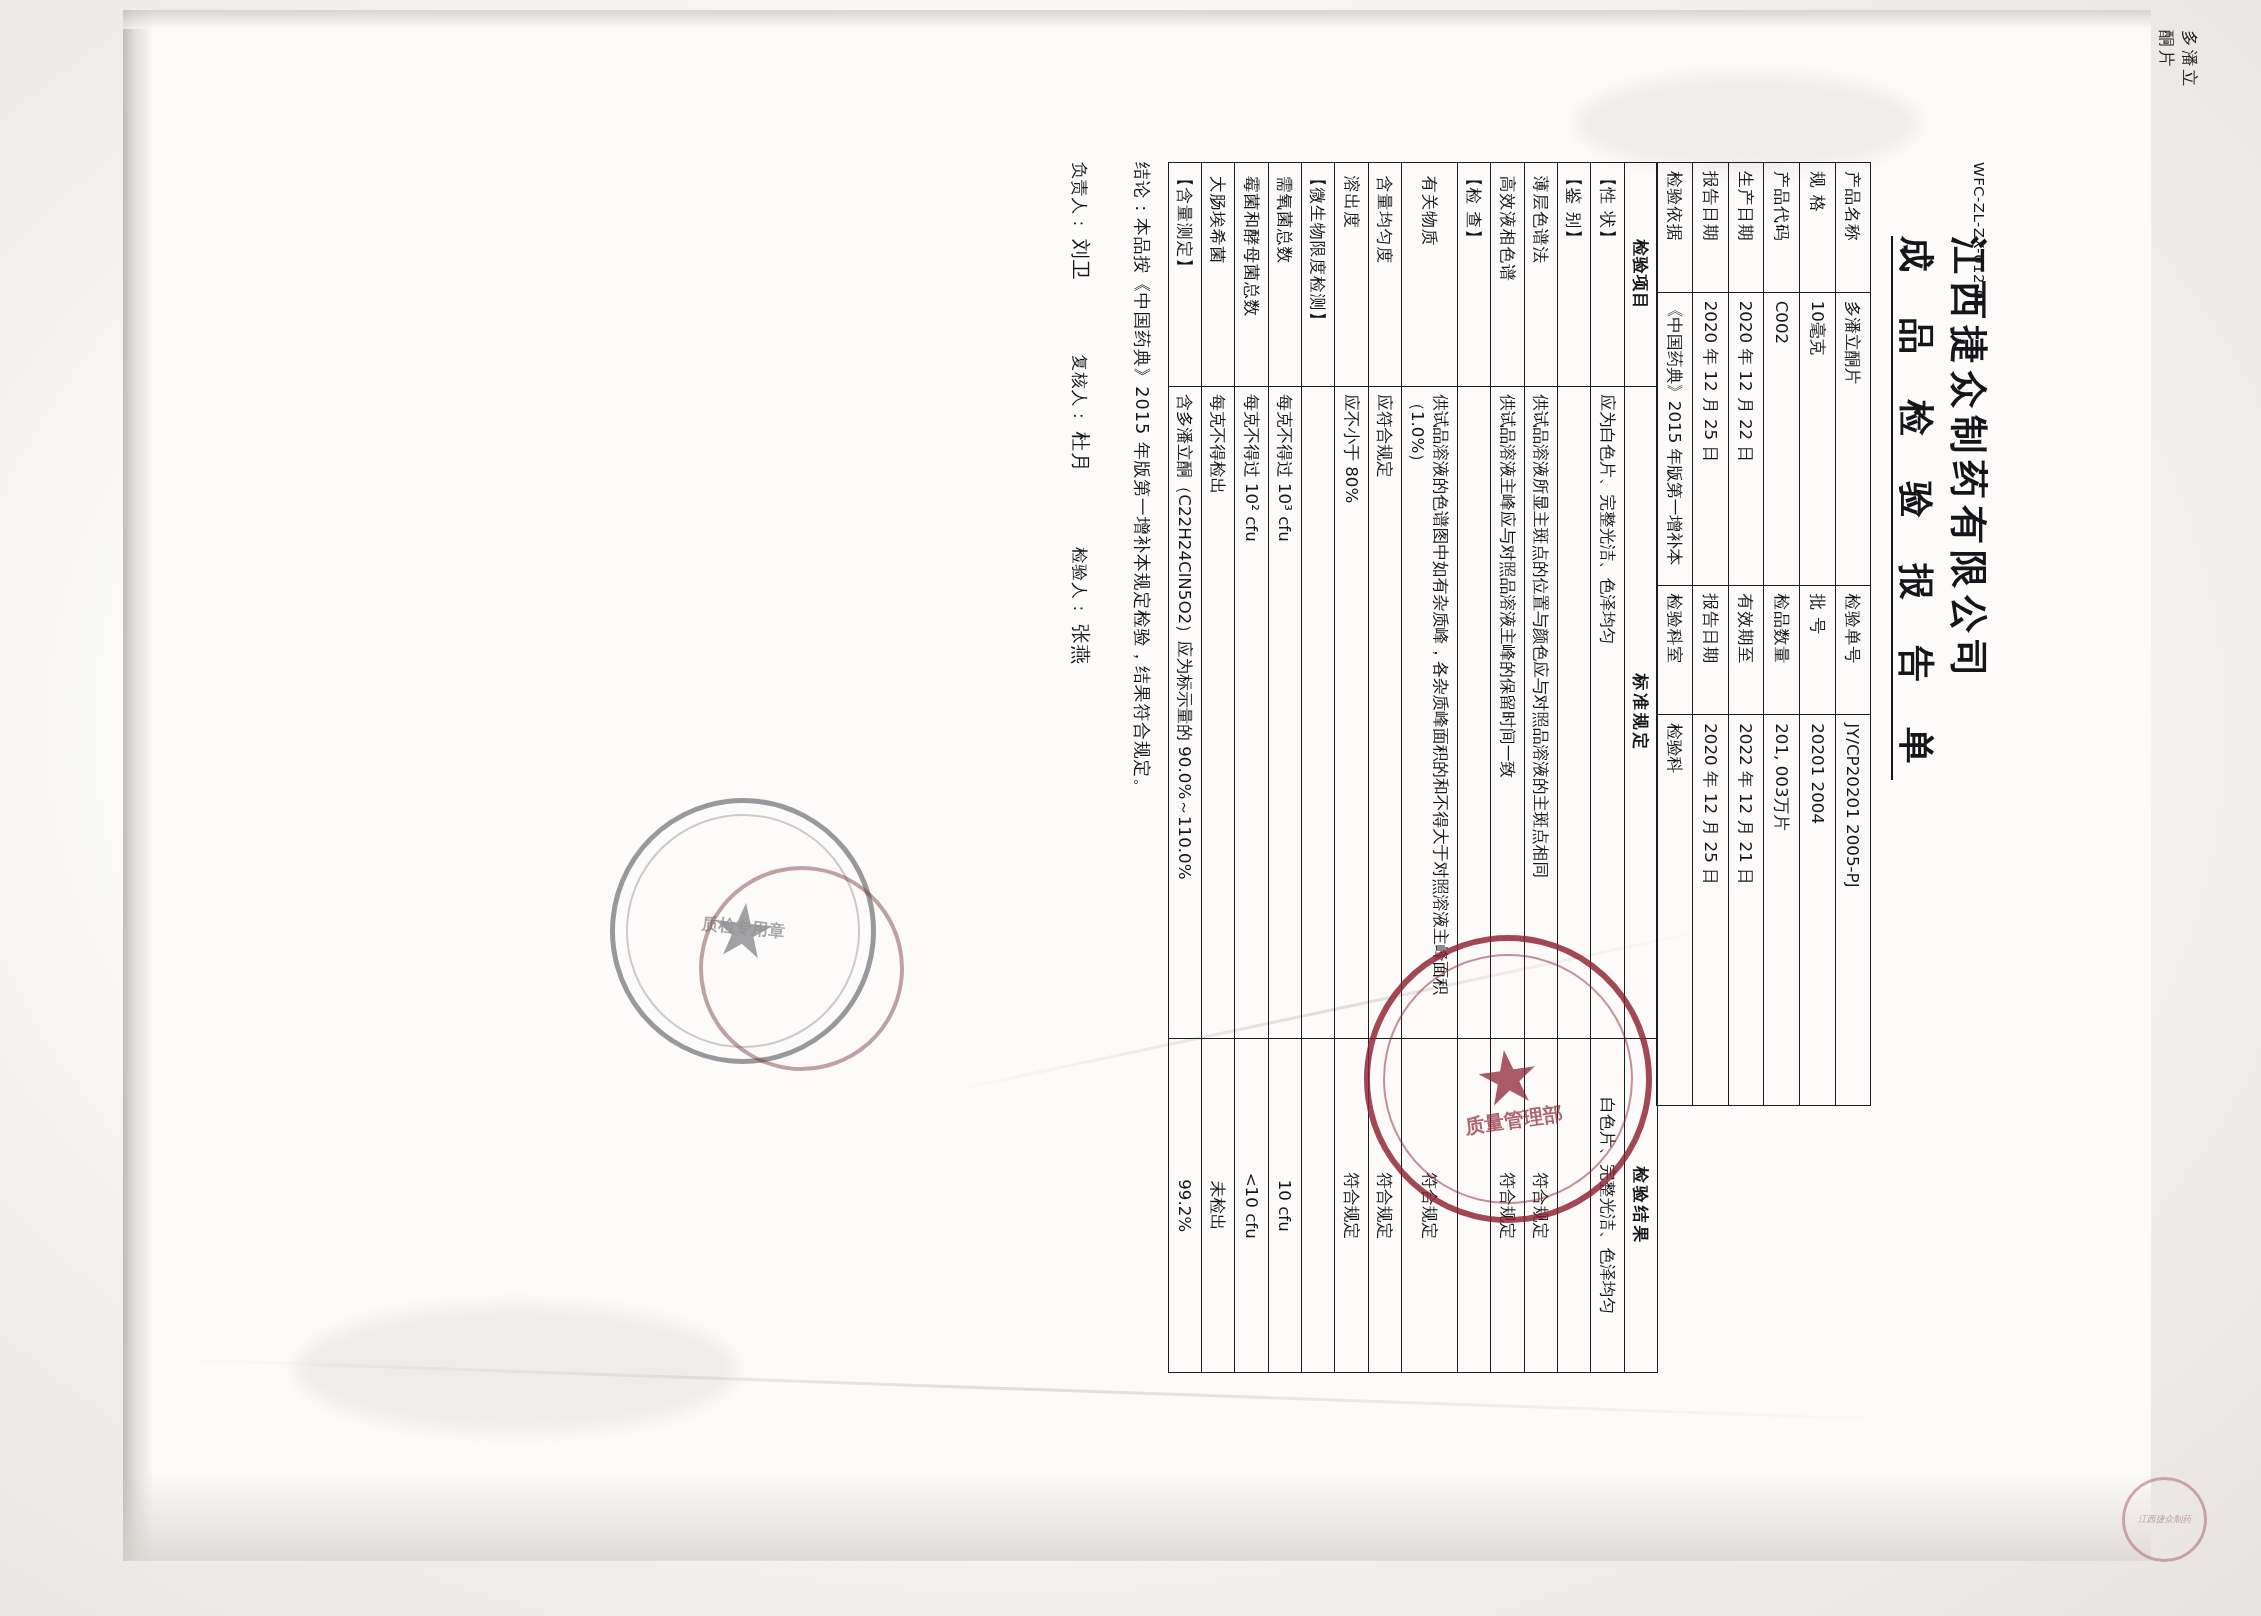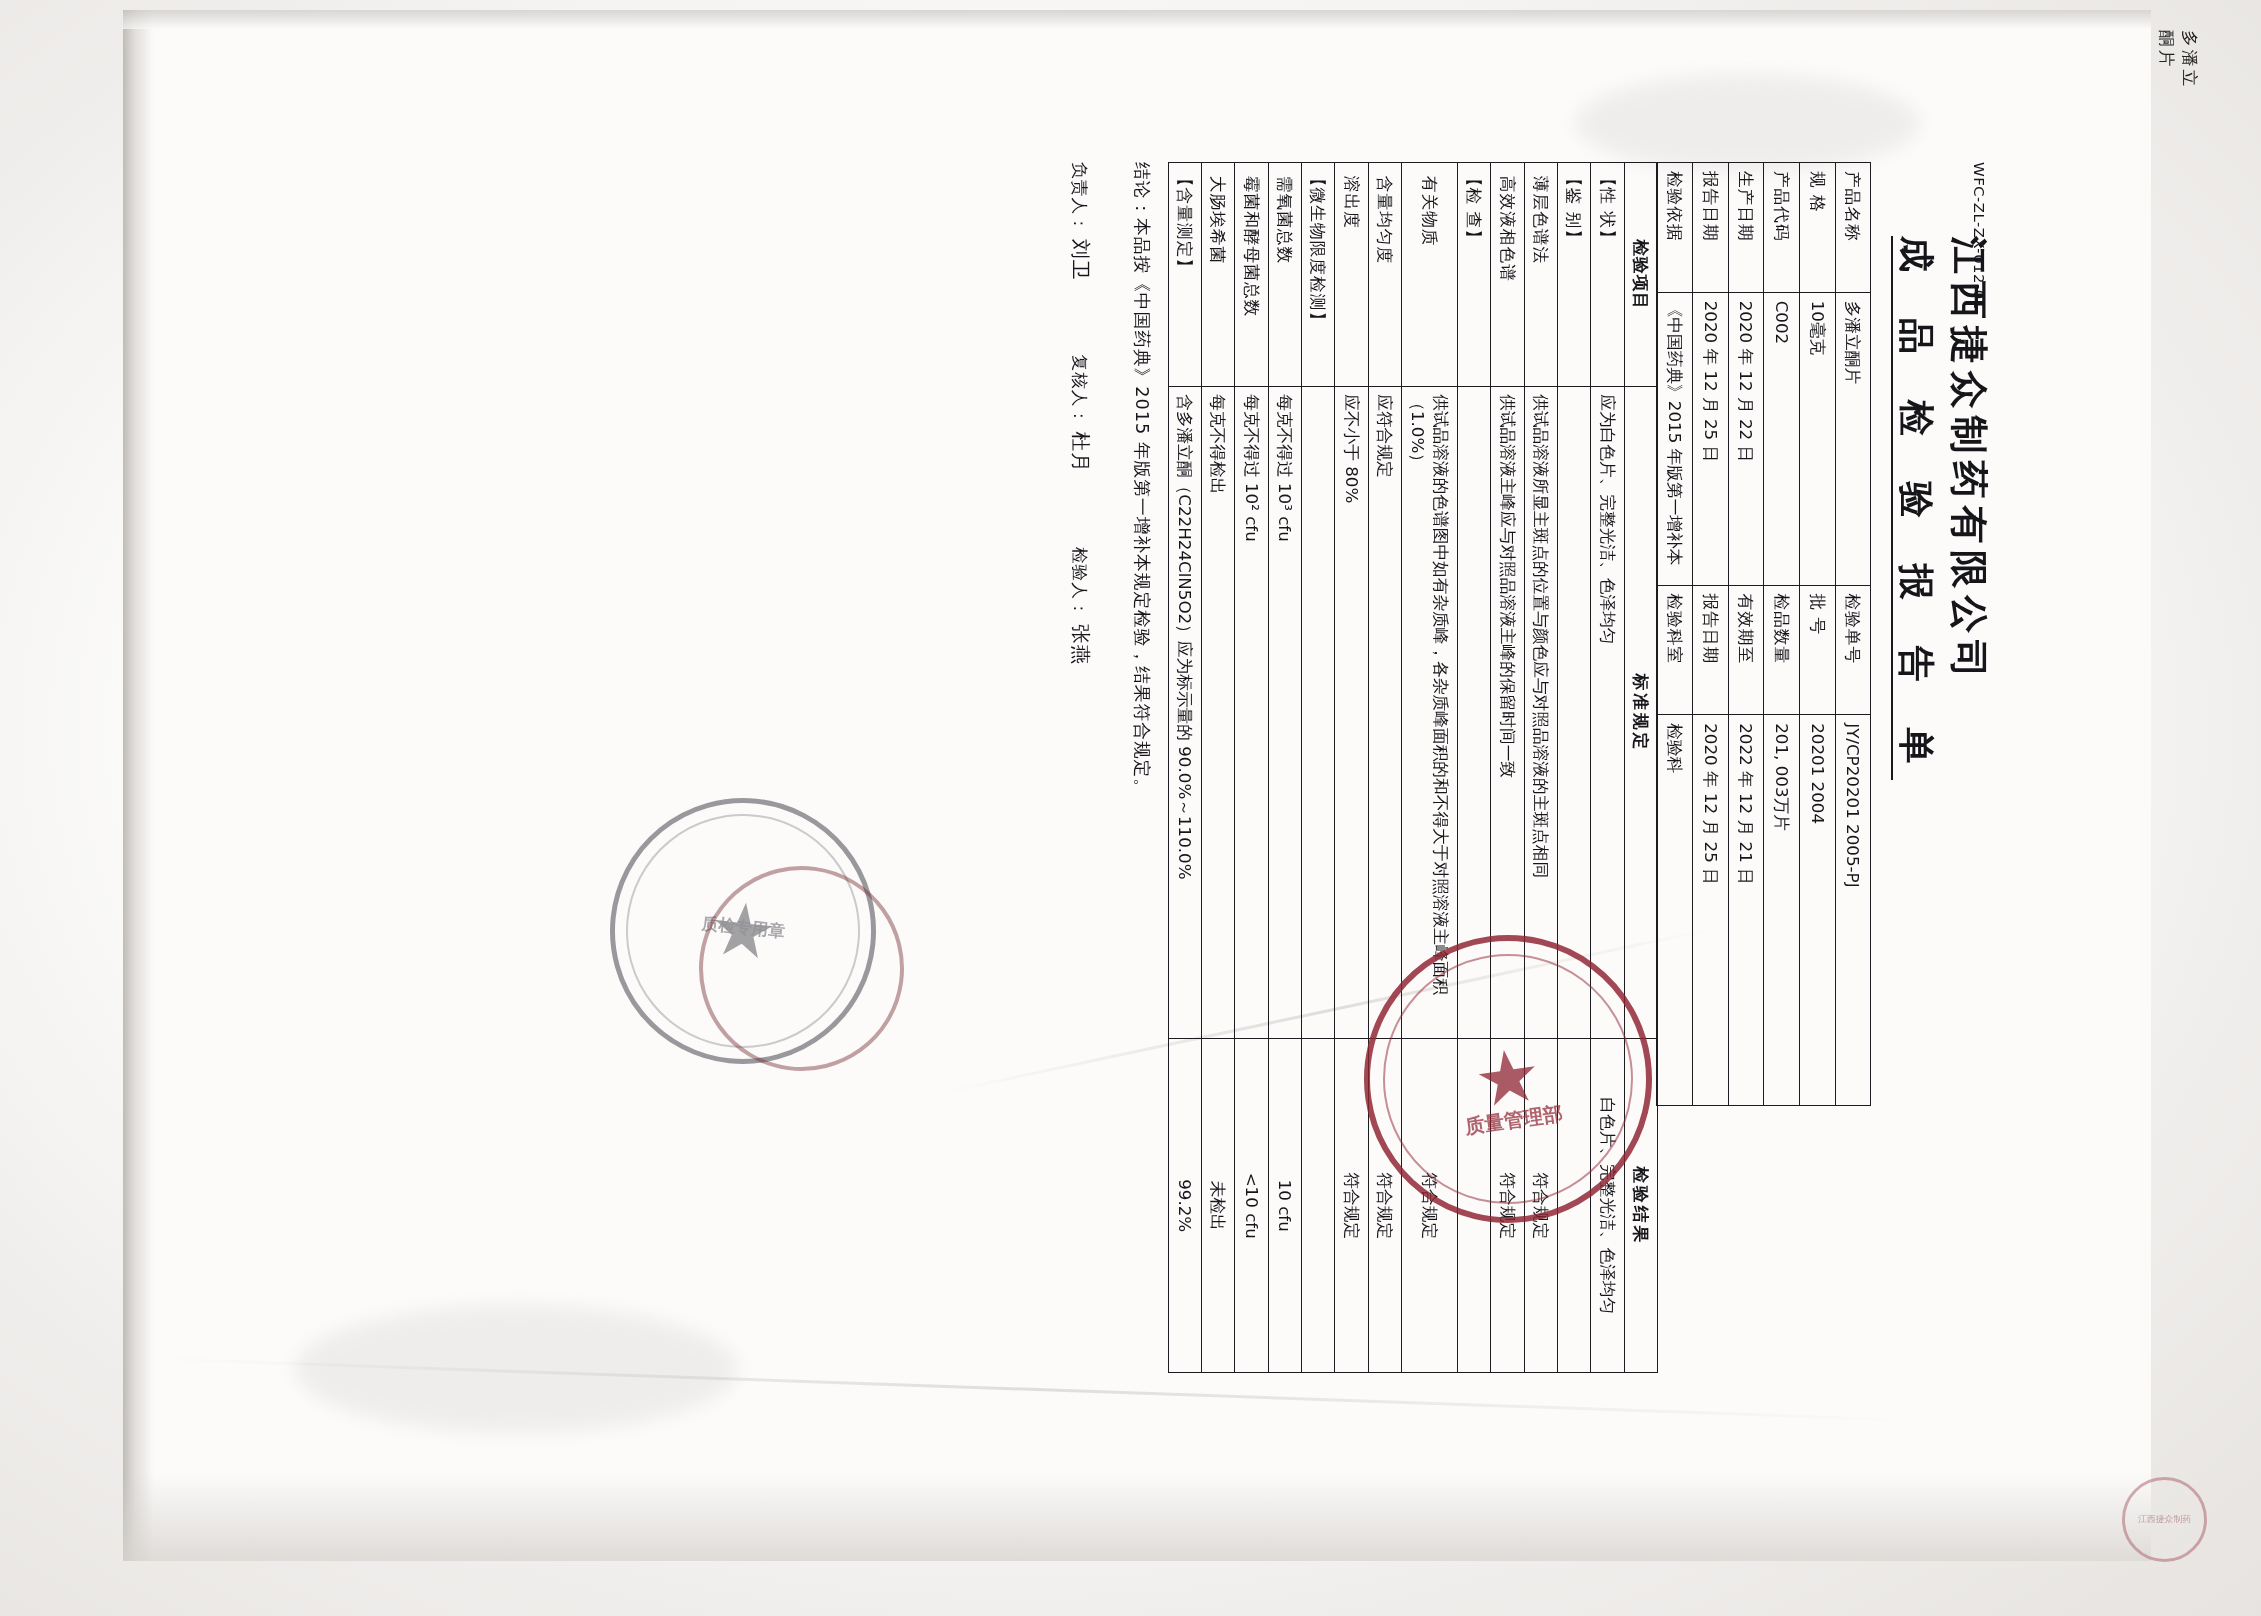--- a/index.html
+++ b/index.html
@@ -132,21 +132,21 @@
   #stamp-grey .star{
     position:absolute;left:50%;top:50%;width:74px;height:74px;margin:-38px 0 0 -37px;
     color:#3c3c44;font-size:74px;line-height:74px;text-align:center;opacity:.85;
   }
   #stamp-grey2{
     left:699px;top:866px;width:197px;height:197px;
     border:4.9px solid #7a3038;opacity:.45;transform:rotate(-14deg);
   }
   #stamp-pink{
     left:2122px;top:1477px;width:79px;height:79px;
-    border:3px solid #b06a74;opacity:.55;
+    border:3px solid #b06a74;opacity:.55;font-style:italic;
   }
   #stamp-pink .txt{
     position:absolute;left:0;top:0;width:100%;height:100%;
     color:#9d5a64;font-size:8.9px;text-align:center;line-height:79px;
   }
   
   .smudge{position:absolute;background:#d9d5d1;opacity:.35;border-radius:50%;filter:blur(8.9px);}
   .crease{position:absolute;background:linear-gradient(90deg,rgba(0,0,0,0) 0%,rgba(120,118,116,.22) 50%,rgba(0,0,0,0) 100%);}
 </style>
 </head>

